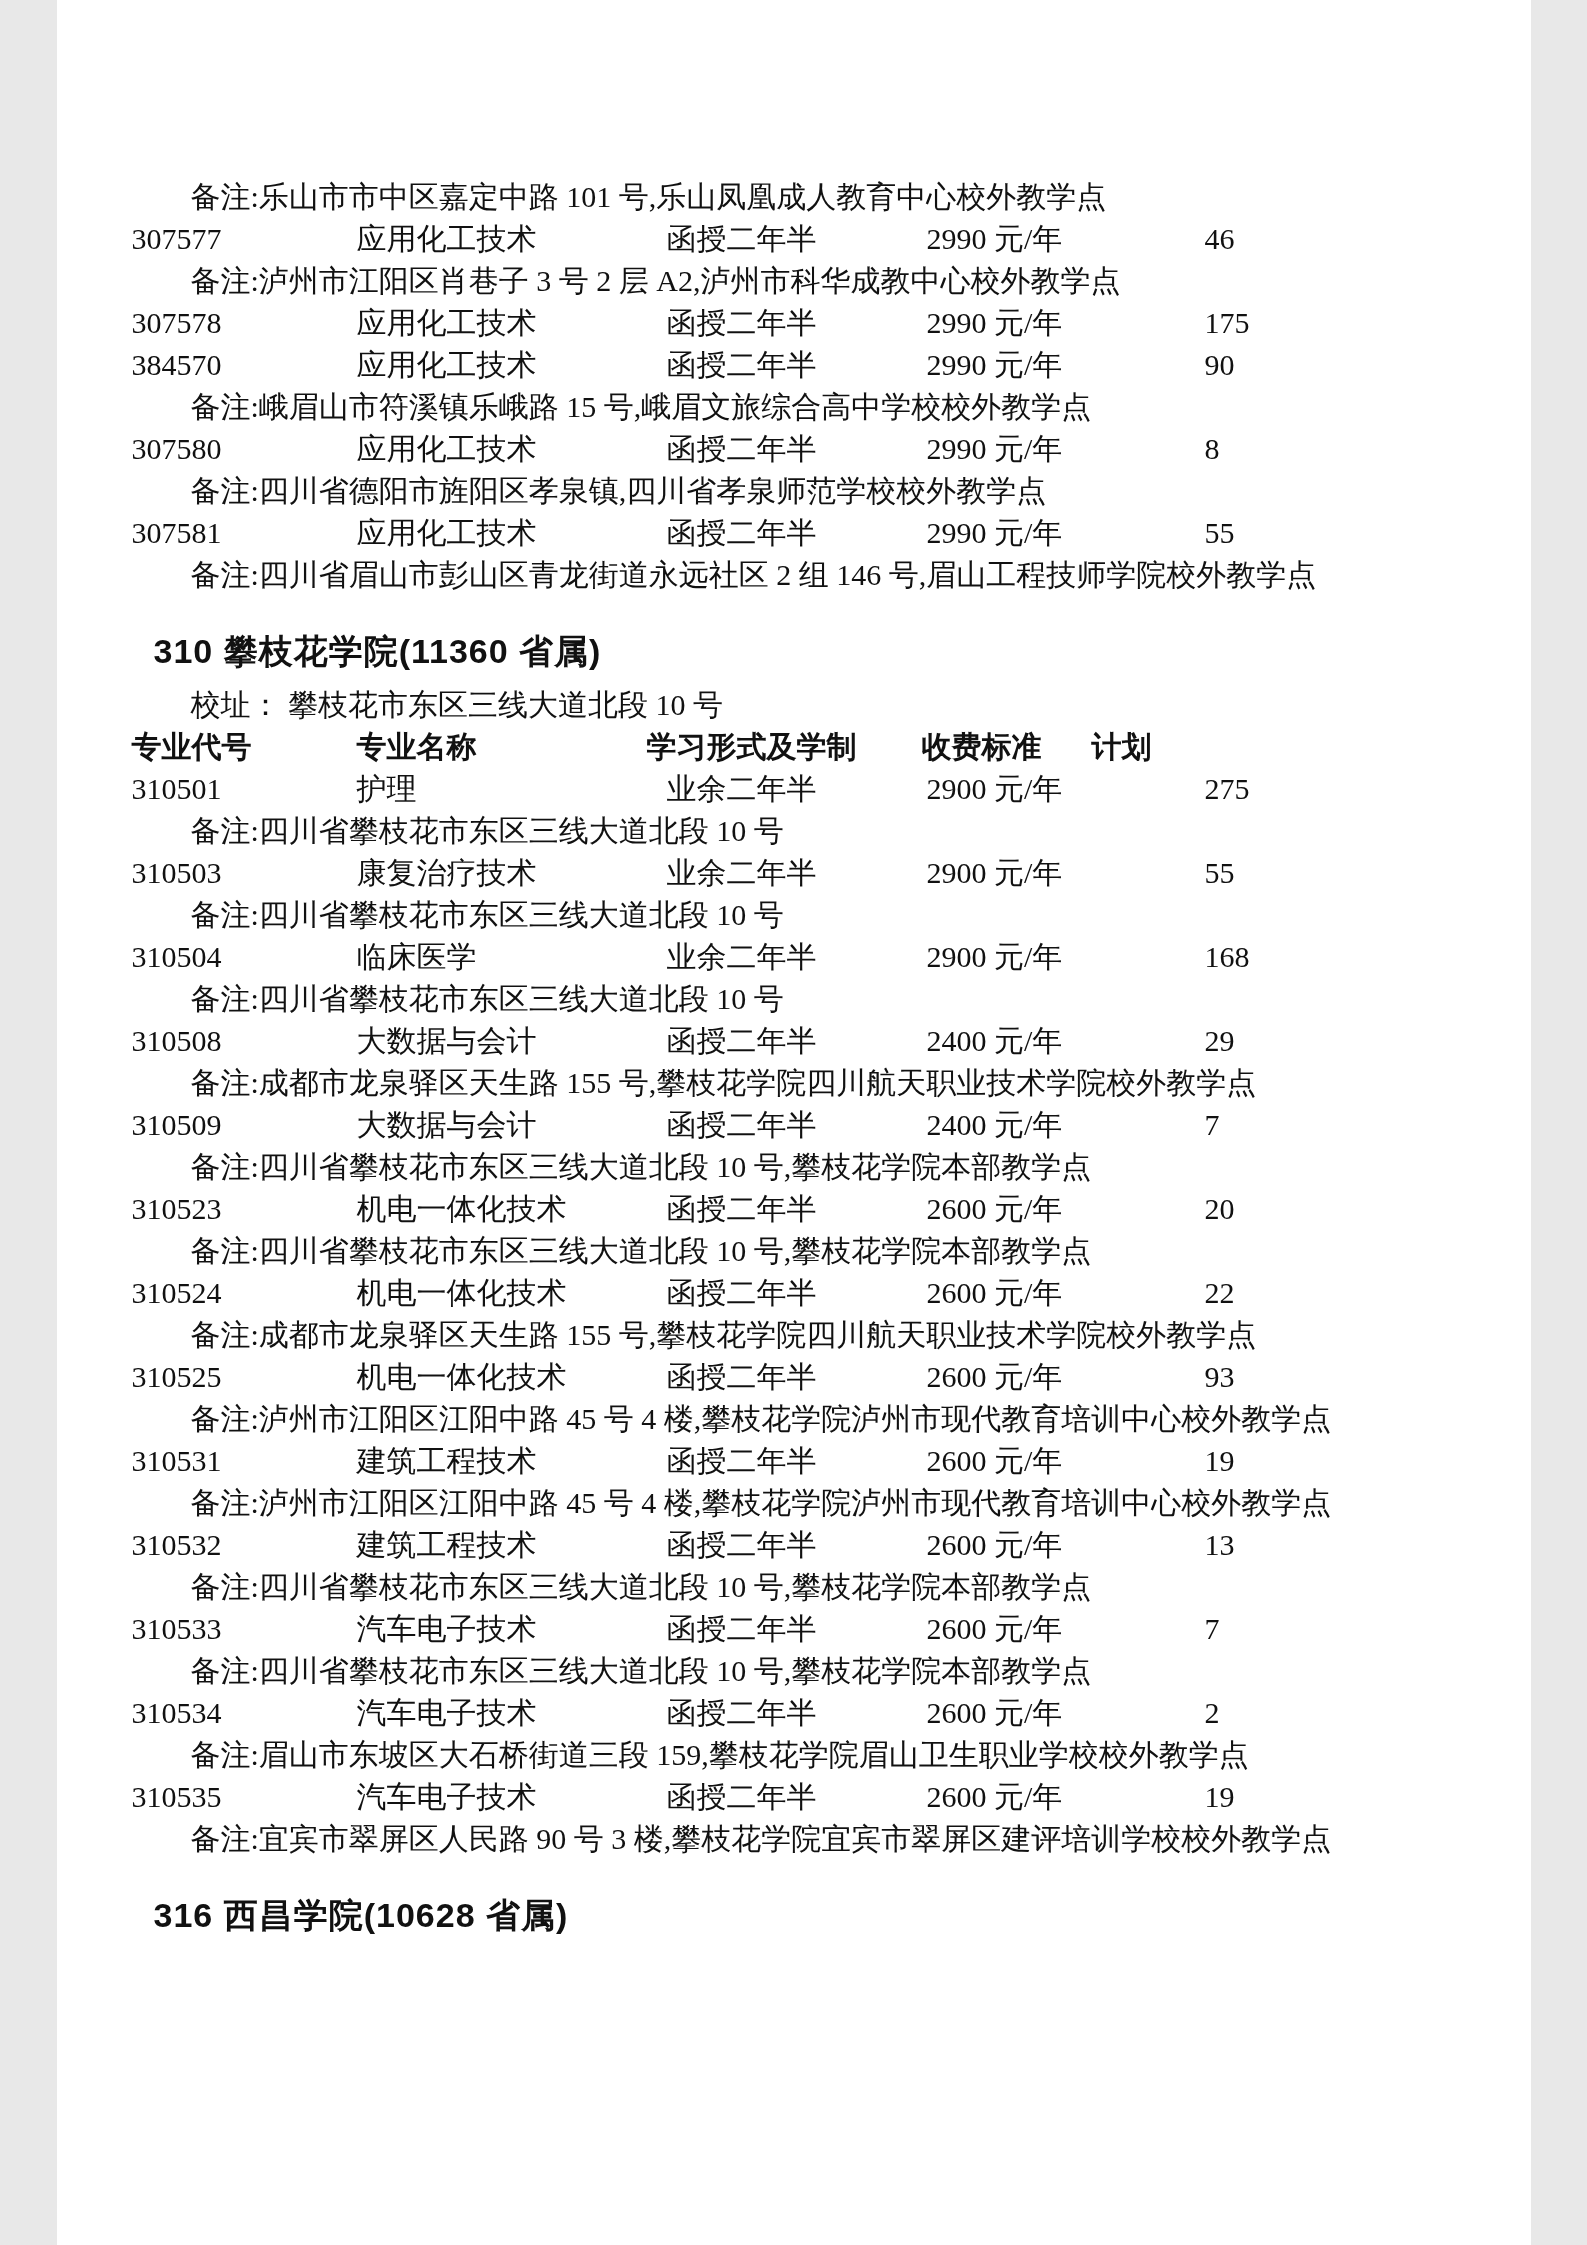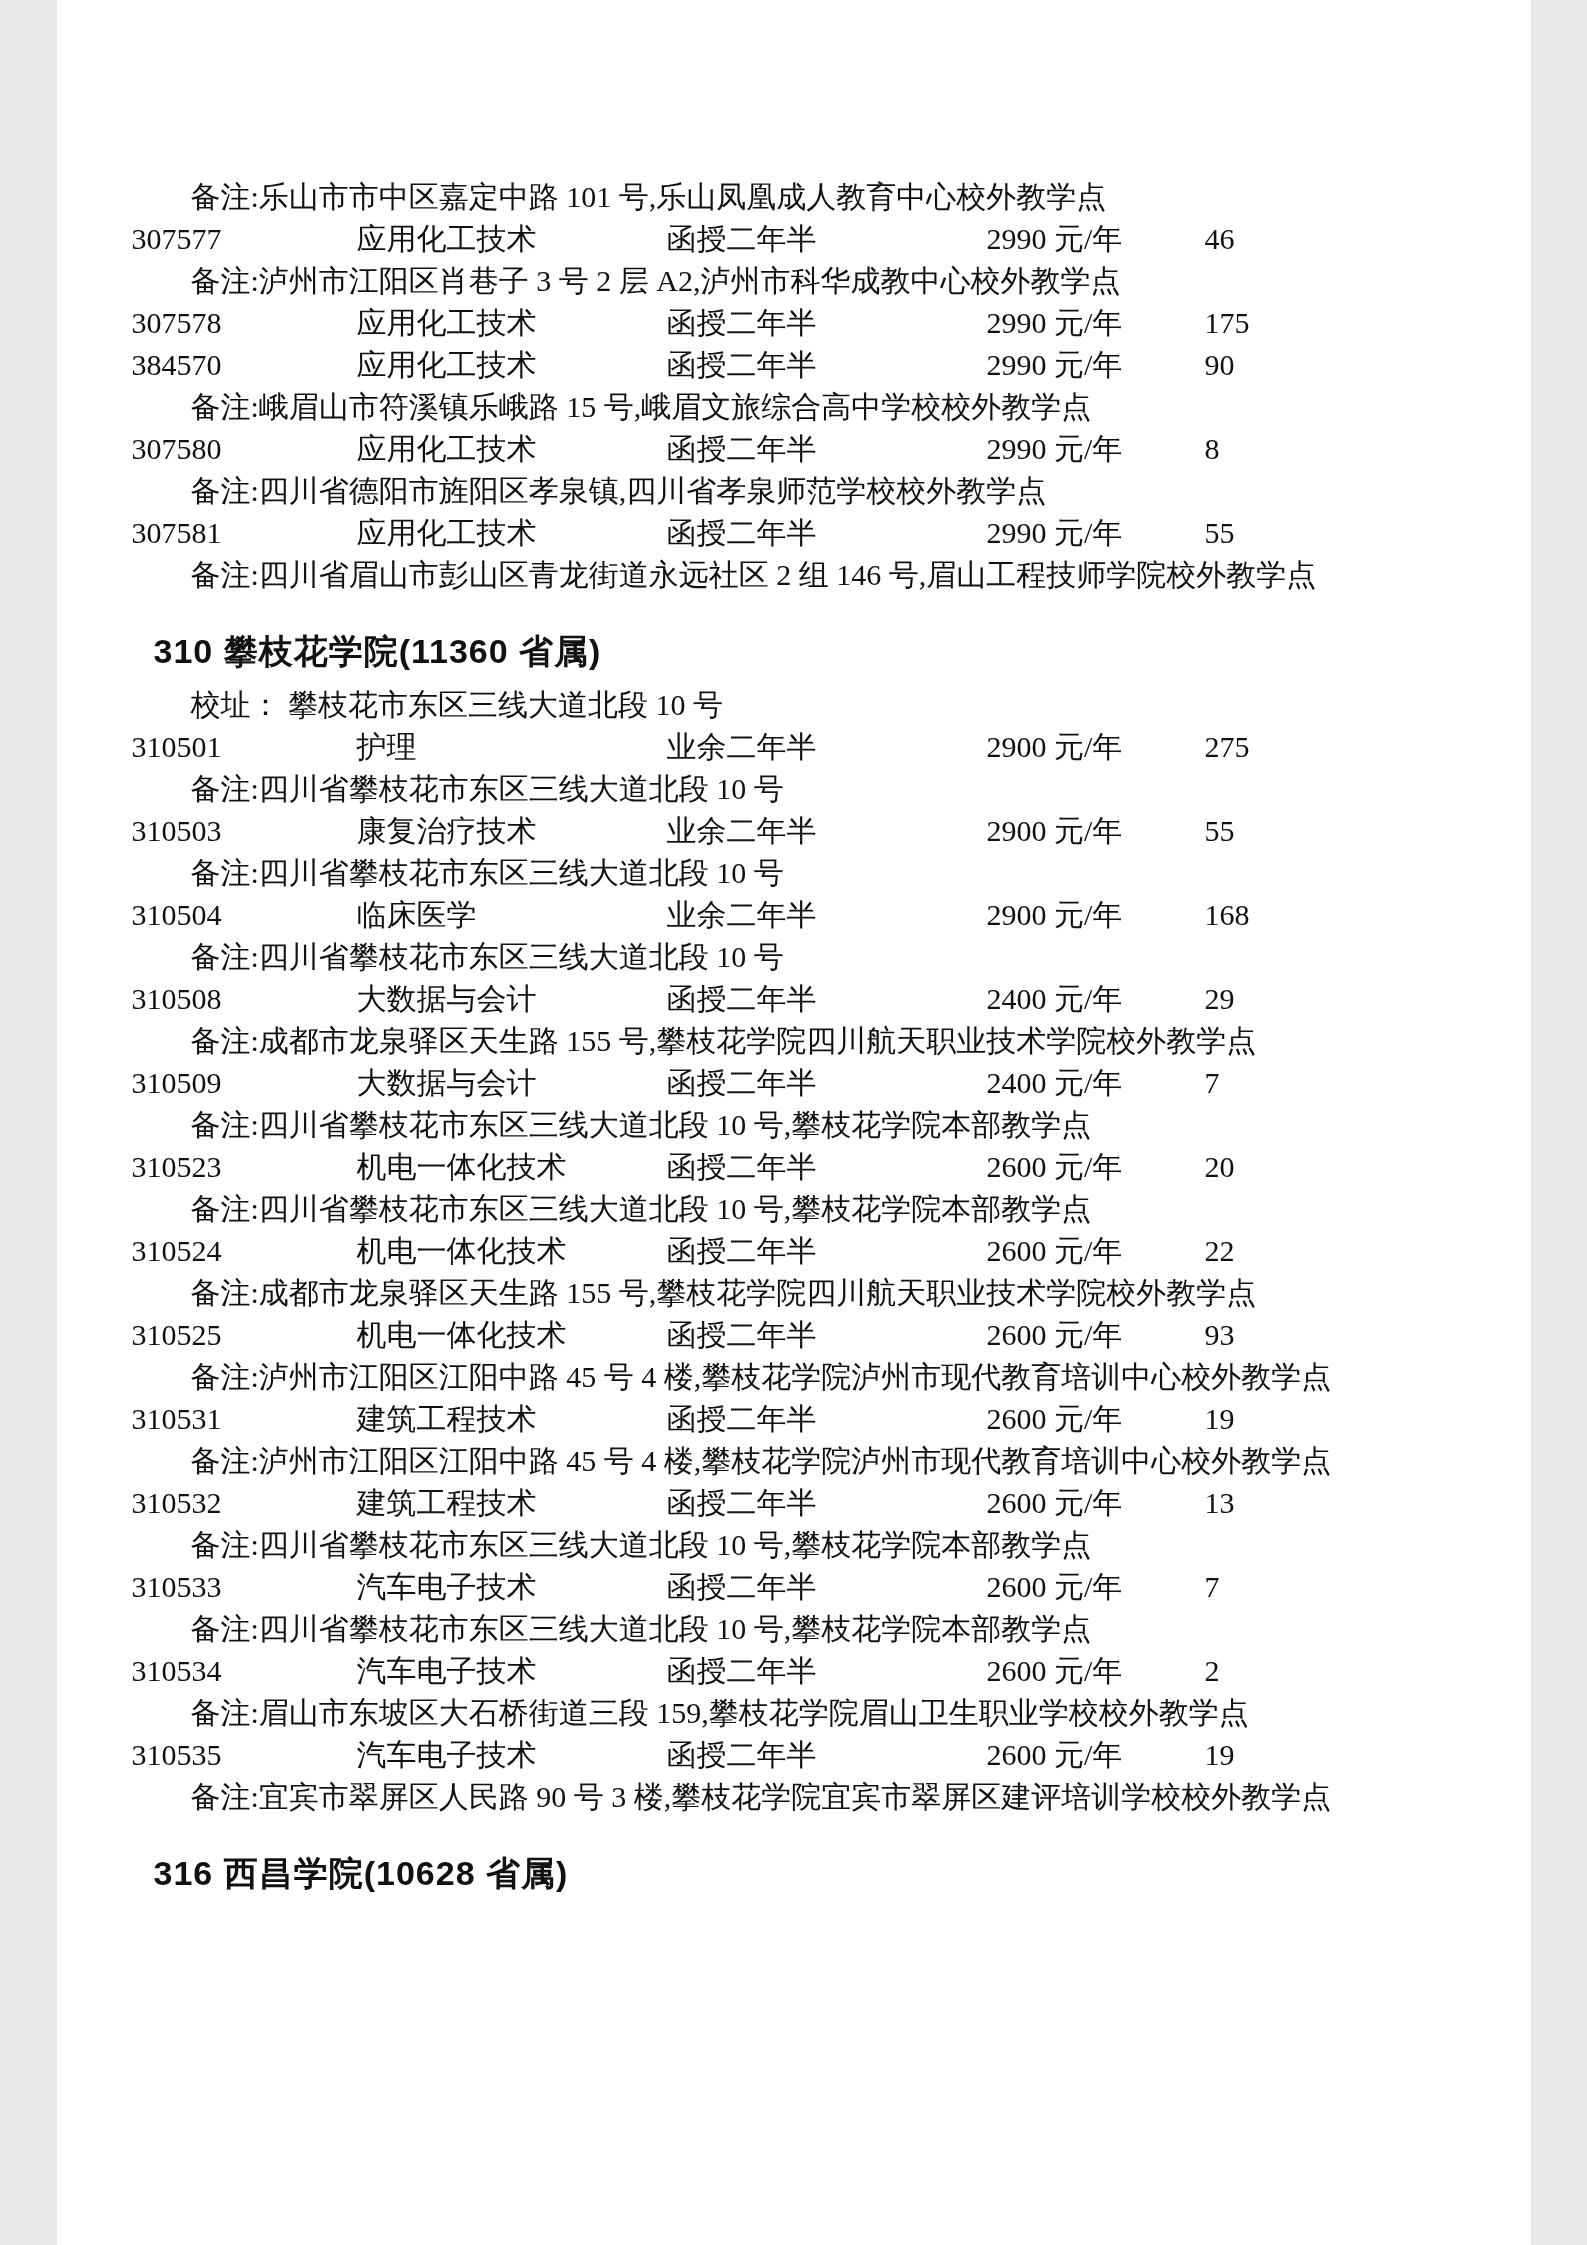--- a/index.html
+++ b/index.html
@@ -28,21 +28,21 @@
     letter-spacing:1px;
   }
   .thead{
     font-family:"Liberation Sans","DejaVu Sans",sans-serif;
     font-weight:700;
   }
   .cell{position:absolute;top:0;}
   .col-code{left:75px;}
   .col-name{left:300px;}
   .col-form{left:610px;}
-  .col-fee{left:930px;}
+  .col-fee{left:870px;}
   .col-plan{left:1148px;}
   .thead .col-form{left:590px;}
   .thead .col-fee{left:865px;}
   .thead .col-plan{left:1035px;}
 </style>
 </head>
 <body>
 
 <div class="page">
   <div>
@@ -81,20 +81,27 @@
       <div class="line row">
         <span class="cell col-code">307581</span>
         <span class="cell col-name">应用化工技术</span>
         <span class="cell col-form">函授二年半</span>
         <span class="cell col-fee">2990 元/年</span>
         <span class="cell col-plan">55</span>
       </div>
       <div class="line remark">备注:四川省眉山市彭山区青龙街道永远社区 2 组 146 号,眉山工程技师学院校外教学点</div>
       <div class="line section">310  攀枝花学院(11360  省属)</div>
       <div class="line address">校址： 攀枝花市东区三线大道北段 10 号</div>
+      <div class="line thead">
+        <span class="cell col-code">专业代号</span>
+        <span class="cell col-name">专业名称</span>
+        <span class="cell col-form">学习形式及学制</span>
+        <span class="cell col-fee">收费标准</span>
+        <span class="cell col-plan">计划</span>
+      </div>
       <div class="line row">
         <span class="cell col-code">310501</span>
         <span class="cell col-name">护理</span>
         <span class="cell col-form">业余二年半</span>
         <span class="cell col-fee">2900 元/年</span>
         <span class="cell col-plan">275</span>
       </div>
       <div class="line remark">备注:四川省攀枝花市东区三线大道北段 10 号</div>
       <div class="line row">
         <span class="cell col-code">310503</span>

